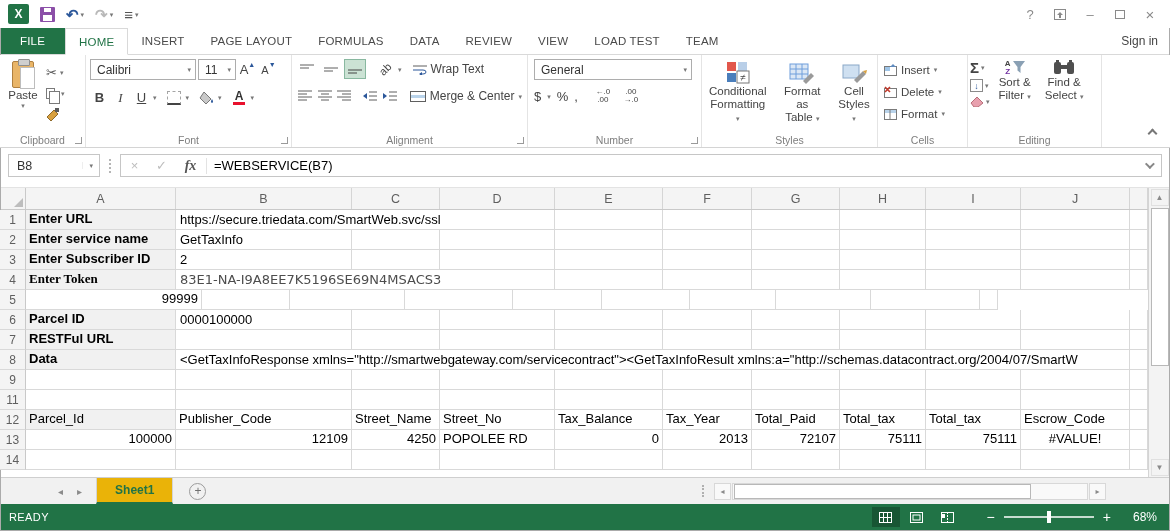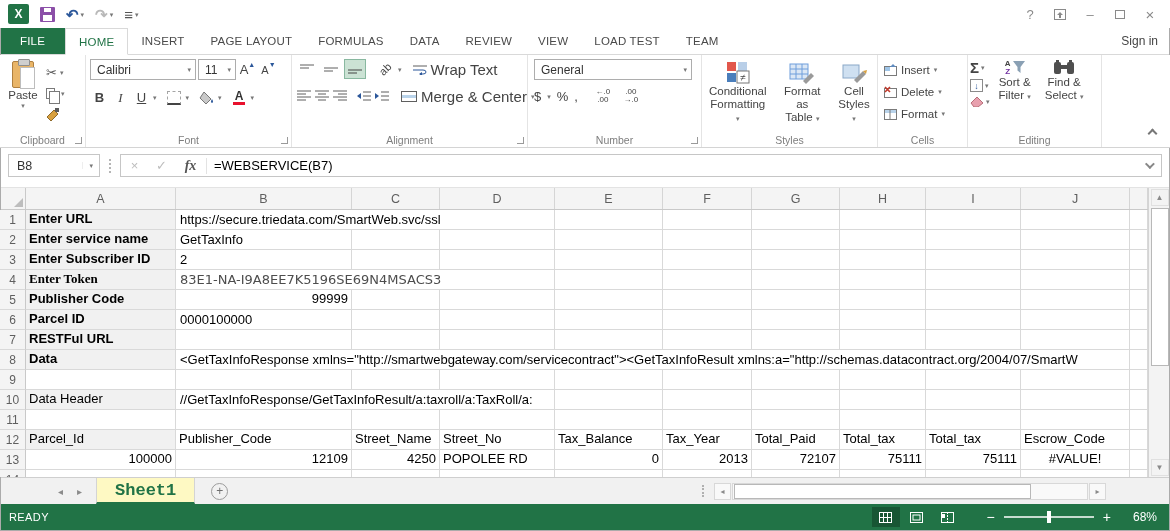--- a/index.html
+++ b/index.html
@@ -31,21 +31,21 @@
 .signin{margin-left:auto;display:flex;align-items:center;font-size:12px;color:#444;padding-right:12px;}
 
 
 .ribbon{height:93px;background:#fff;border-bottom:1px solid #d4d4d4;display:flex;position:relative;}
 .rg{position:relative;border-right:1px solid #e4e4e4;padding:3px 2px 15px;flex:none;}
 .glabel{position:absolute;bottom:1px;left:0;right:0;text-align:center;font-size:10.5px;color:#7e7e7e;}
 .launcher{position:absolute;right:3px;bottom:3px;width:7px;height:7px;border-right:1px solid #9a9a9a;border-bottom:1px solid #9a9a9a;}
 .rgbody{display:flex;height:100%;}
 .rcol{display:flex;flex-direction:column;gap:3px;}
 .rrow{display:flex;align-items:center;gap:2px;}
-.rlabel{font-size:15px;color:#444;white-space:nowrap;}
+.rlabel{font-size:12px;color:#444;white-space:nowrap;}
 
 .paste{width:42px;display:flex;flex-direction:column;align-items:center;gap:1px;font-size:11.5px;color:#444;padding-top:3px;}
 .clipicon{width:22px;height:27px;background:#e9b568;border:1px solid #b08040;border-radius:2px;position:relative;}
 .clipicon::before{content:"";position:absolute;left:5px;top:-3px;width:10px;height:5px;background:#cfcfcf;border:1px solid #8f8f8f;border-radius:1px;}
 .clipicon::after{content:"";position:absolute;left:7px;top:5px;width:13px;height:20px;background:#fff;border:1px solid #bdbdbd;}
 .clipcol{display:flex;flex-direction:column;gap:5px;padding-top:6px;}
 .mini{display:flex;align-items:center;gap:3px;height:16px;padding:0 2px;color:#555;}
 .cutic{font-size:13px;color:#5a5a5a;line-height:1;}
 .copyic{position:relative;width:9px;height:11px;border:1px solid #7a7a7a;background:#fff;margin-right:3px;}
 .copyic::after{content:"";position:absolute;left:2px;top:2px;width:9px;height:11px;border:1px solid #7a7a7a;background:#fff;}
@@ -110,21 +110,21 @@
 .spill.token{font-family:"DejaVu Sans",sans-serif;color:#4d4d4d;}
 
 .vscroll{width:22px;flex:none;background:#f3f3f3;border-left:1px solid #d4d4d4;display:flex;flex-direction:column;align-items:center;padding:1px 0;}
 .varrow{width:18px;height:17px;color:#8a8a8a;font-size:8px;display:flex;align-items:center;justify-content:center;background:#f3f3f3;border:1px solid #e0e0e0;}
 .vthumb{width:18px;height:158px;background:#fff;border:1px solid #b8b8b8;margin-top:2px;}
 .vfill{flex:1;}
 
 
 .sheetbar{height:27px;background:#f1f1f1;border-top:1px solid #cfcfcf;display:flex;align-items:center;}
 .snav{color:#8b8b8b;font-size:10px;margin-left:58px;display:flex;gap:14px;}
-.stab{margin-left:14px;height:100%;background:#fef9c3;border-left:1px solid #d4d4d4;border-right:1px solid #d4d4d4;border-bottom:2px solid #217346;display:flex;align-items:center;padding:0 18px;color:#217346;font-weight:bold;font-size:17px;font-family:Liberation Mono, monospace;}
+.stab{margin-left:14px;height:100%;background:#eab308;border-left:1px solid #d4d4d4;border-right:1px solid #d4d4d4;border-bottom:2px solid #217346;display:flex;align-items:center;padding:0 18px;color:#217346;font-weight:bold;font-size:12px;}
 .newsheet{margin-left:16px;width:17px;height:17px;border:1px solid #9b9b9b;border-radius:50%;color:#6f6f6f;font-size:12px;line-height:1;display:flex;align-items:center;justify-content:center;}
 .sdrag{margin-left:auto;border-left:2px dotted #b0b0b0;height:12px;margin-right:10px;}
 .hscroll{width:392px;display:flex;align-items:center;margin-right:64px;}
 .harrow{width:17px;height:17px;color:#8a8a8a;font-size:8px;display:flex;align-items:center;justify-content:center;background:#f9f9f9;border:1px solid #d8d8d8;}
 .htrack{flex:1;height:17px;background:#f9f9f9;border:1px solid #d8d8d8;position:relative;margin:0 1px;}
 .hthumb{position:absolute;left:1px;top:0;bottom:0;width:84%;background:#fff;border:1px solid #b8b8b8;}
 
 
 .status{height:26px;background:#217346;display:flex;align-items:center;color:#fff;}
 .ready{font-size:11px;padding-left:9px;letter-spacing:.4px;}
@@ -599,21 +599,20 @@
             <div class="cell" style="width: 108px;"></div>
             <div class="cell" style="width: 89px;"></div>
             <div class="cell" style="width: 88px;"></div>
             <div class="cell" style="width: 86px;"></div>
             <div class="cell" style="width: 95px;"></div>
             <div class="cell" style="width: 109px;"></div>
             <div class="cell" style="width: 18px;"></div>
           </div>
           <div class="grow">
             <div class="rn">5</div>
-            <div class="cell fill b" style="width: 150px;">Publisher Code</div>
             <div class="cell ar" style="width: 176px;">99999</div>
             <div class="cell" style="width: 88px;"></div>
             <div class="cell" style="width: 115px;"></div>
             <div class="cell" style="width: 108px;"></div>
             <div class="cell" style="width: 89px;"></div>
             <div class="cell" style="width: 88px;"></div>
             <div class="cell" style="width: 86px;"></div>
             <div class="cell" style="width: 95px;"></div>
             <div class="cell" style="width: 109px;"></div>
             <div class="cell" style="width: 18px;"></div>
@@ -658,35 +657,20 @@
             <div class="cell" style="width: 89px;"></div>
             <div class="cell" style="width: 88px;"></div>
             <div class="cell" style="width: 86px;"></div>
             <div class="cell" style="width: 95px;"></div>
             <div class="cell" style="width: 109px;"></div>
             <div class="cell" style="width: 18px;"></div>
           </div>
           <div class="grow">
             <div class="rn">9</div>
             <div class="cell" style="width: 150px;"></div>
-            <div class="cell" style="width: 176px;"></div>
-            <div class="cell" style="width: 88px;"></div>
-            <div class="cell" style="width: 115px;"></div>
-            <div class="cell" style="width: 108px;"></div>
-            <div class="cell" style="width: 89px;"></div>
-            <div class="cell" style="width: 88px;"></div>
-            <div class="cell" style="width: 86px;"></div>
-            <div class="cell" style="width: 95px;"></div>
-            <div class="cell" style="width: 109px;"></div>
-            <div class="cell" style="width: 18px;"></div>
-          </div>
-          <div class="grow">
-            <div class="rn">10</div>
-            <div class="cell fill" style="width: 150px;">Data Header</div>
-            <span class="spill">//GetTaxInfoResponse/GetTaxInfoResult/a:taxroll/a:TaxRoll/a:</span>
             <div class="cell" style="width: 176px;"></div>
             <div class="cell" style="width: 88px;"></div>
             <div class="cell" style="width: 115px;"></div>
             <div class="cell" style="width: 108px;"></div>
             <div class="cell" style="width: 89px;"></div>
             <div class="cell" style="width: 88px;"></div>
             <div class="cell" style="width: 86px;"></div>
             <div class="cell" style="width: 95px;"></div>
             <div class="cell" style="width: 109px;"></div>
             <div class="cell" style="width: 18px;"></div>

